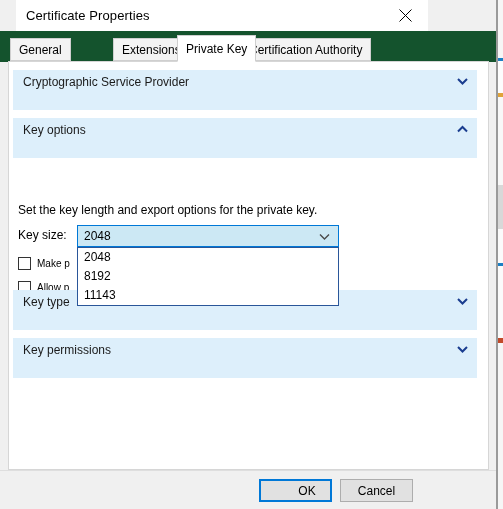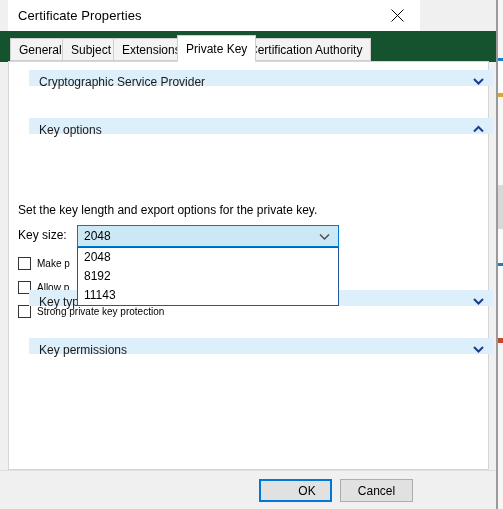--- a/index.html
+++ b/index.html
@@ -37,21 +37,21 @@
     width: 497px; height: 509px;
     background: #f0f0f0;
     border-right: 1px solid #9a9a9a;
     border-bottom: 1px solid #9a9a9a;
     box-sizing: border-box;
   }
 
   
   #titlebar {
     position: absolute;
-    left: 8px; top: 0; width: 412px; height: 31px;
+    left: 16px; top: 0; width: 412px; height: 31px;
     background: #ffffff;
   }
   #title-text {
     position: absolute;
     left: 10px; top: 8px;
     font-size: 13px;
     color: #000000;
     letter-spacing: 0.1px;
     white-space: nowrap;
   }
@@ -98,23 +98,23 @@
     left: 8px; top: 61px;
     width: 481px; height: 409px;
     background: #ffffff;
     border: 1px solid #d6d6d6;
     box-sizing: border-box;
   }
 
   
   .section-header {
     position: absolute;
-    left: 20px;
+    left: 4px;
     width: 464px;
-    height: 16px;
+    height: 40px;
     background: #ddeffb;
     cursor: default;
   }
   .section-header .sec-title {
     position: absolute;
     left: 10px; top: 5px;
     font-size: 12px;
     color: #1a1a1a;
     white-space: nowrap;
   }
@@ -254,23 +254,20 @@
         <line x1="0.5" y1="0.5" x2="12.5" y2="12.5" stroke="#000000" stroke-width="1"></line>
         <line x1="12.5" y1="0.5" x2="0.5" y2="12.5" stroke="#000000" stroke-width="1"></line>
       </svg>
     </div>
   </div>
 
   <div id="tabstrip">
     <div class="tab" style="left:10px;">
       <span>General</span>
     </div>
-    <div class="tab" style="left:62px;">
-      <span>Subject</span>
-    </div>
     <div class="tab" style="left:113px;">
       <span>Extensions</span>
     </div>
     <div class="tab active" style="left:177px;">
       <span>Private Key</span>
     </div>
     <div class="tab" style="left:240px;">
       <span>Certification Authority</span>
     </div>
   </div>

